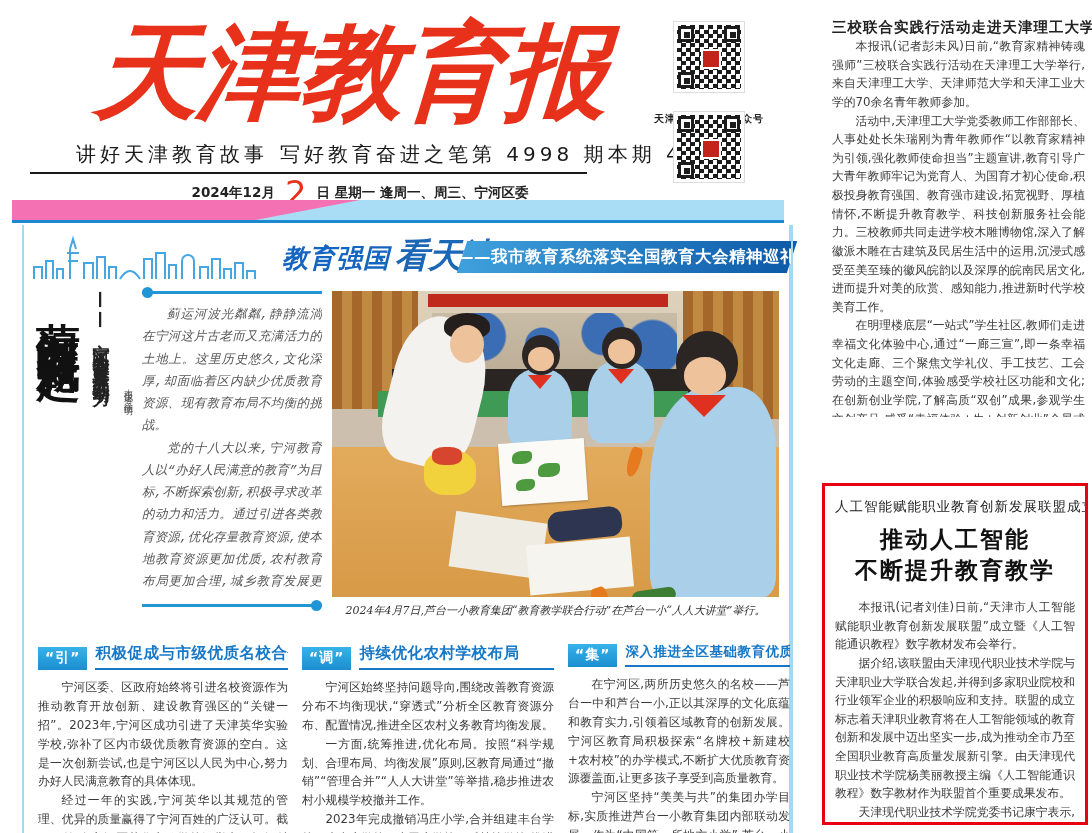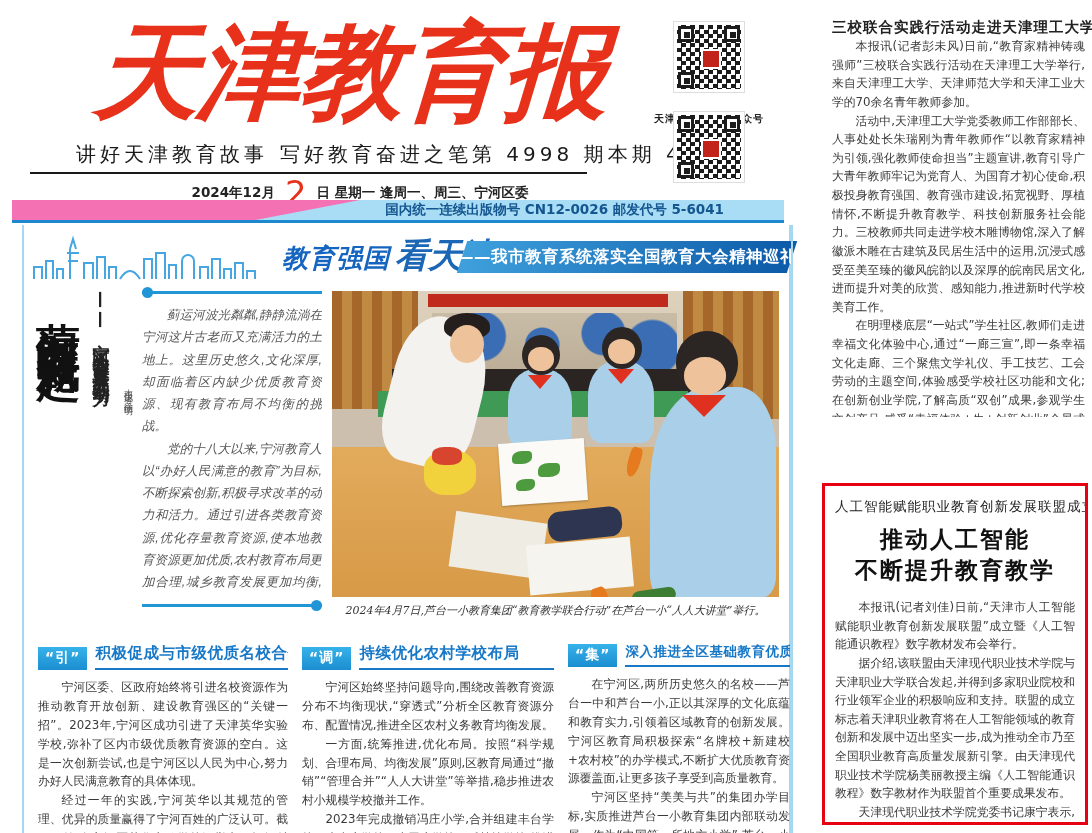--- a/index.html
+++ b/index.html
@@ -78,21 +78,21 @@
   .v-byline { writing-mode:vertical-rl; font-size:9px; color:#555; margin-left:8px; padding-top:95px; letter-spacing:2px; }
 
   
   .intro-col { position:absolute; left:118px; top:66px; width:180px; height:372px; }
   .intro-rule { position:relative; height:3px; background:#2196d6; }
   .intro-rule .dot { position:absolute; top:-4px; width:11px; height:11px; border-radius:50%; background:#2196d6; }
   .intro-rule.top .dot { left:0; }
   .intro-rule.bottom .dot { right:0; }
   .intro-text { height:290px; margin:10px 0; overflow:hidden; }
   .intro-text p {
-    font-family:Liberation Sans, sans-serif; font-style:italic;
+    font-family:Liberation Mono, monospace; font-style:italic;
     font-size:12.5px; line-height:1.78; color:#555; text-align:justify; text-indent:2em;
   }
 
   
   .photo { position:absolute; left:308px; top:66px; width:447px; height:306px; overflow:hidden; background:#cdbfae; }
   .photo div { position:absolute; }
   .ph-wood-l { left:0; top:0; width:86px; height:118px; background:repeating-linear-gradient(90deg,#a5672a 0 10px,#c08a43 10px 20px); }
   .ph-wood-r { right:0; top:0; width:96px; height:128px; background:repeating-linear-gradient(90deg,#a5672a 0 10px,#c08a43 10px 20px); }
   .ph-hall { left:86px; top:0; width:265px; height:118px; background:linear-gradient(#ded2bd,#cfc3ae); }
   .ph-banner { left:96px; top:3px; width:240px; height:13px; background:#bf2a1d; }
@@ -228,21 +228,20 @@
         <span class="corner c-bl">
           <i></i>
         </span>
       <span class="logo"></span>
     </div>
     <div class="qr-caption">天津教育头条微信公众号</div>
   </div>
 
   <div class="pub-bar">
     <div class="pub-bar-pink"></div>
-    <span>国内统一连续出版物号 CN12-0026 邮发代号 5-6041</span>
   </div>
 
   <div class="main-box">
 
     <div class="banner">
       <svg class="skyline" width="228" height="46" viewBox="0 0 228 46">
         <g stroke="#45a6e2" stroke-width="2" fill="none">
           <path d="M2,44 v-12 h8 v12 M14,44 v-18 h7 v18 M25,44 v-10 h6 v10"></path>
           <path d="M38,44 V14 M38,14 l3,-10 l3,10 M35,18 h12 M36,26 h10"></path>
           <path d="M52,44 v-16 h9 v16 M65,44 v-22 h8 v22 M77,44 v-12 h7 v12"></path>

